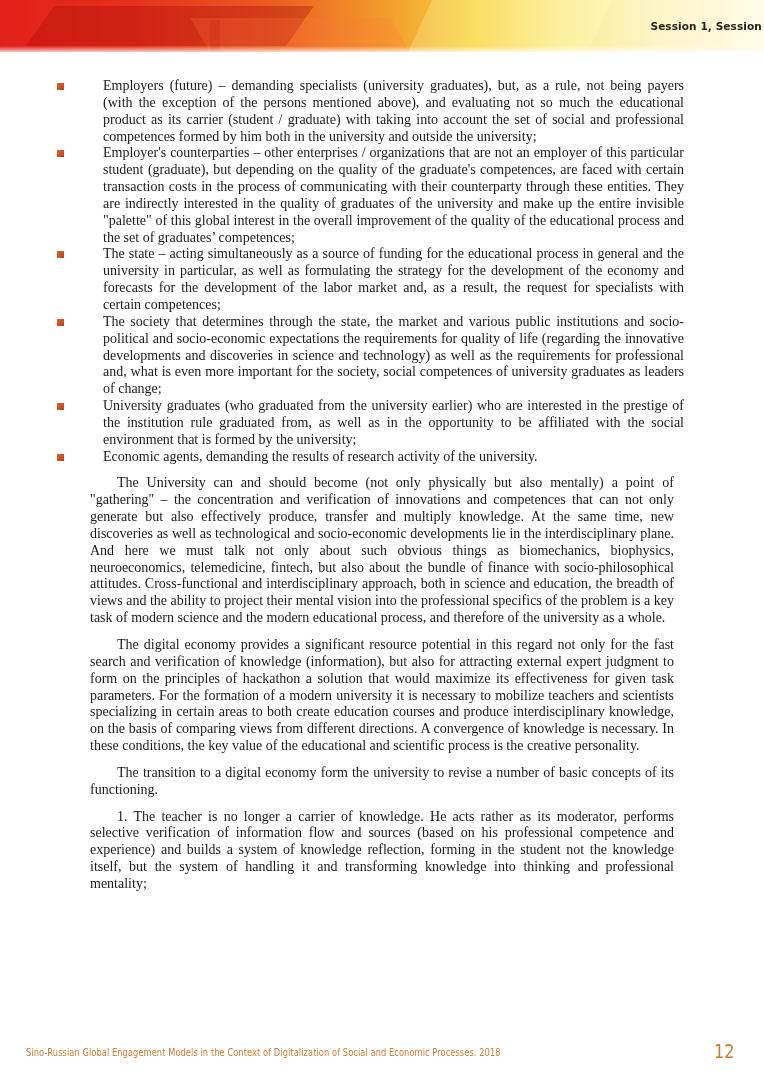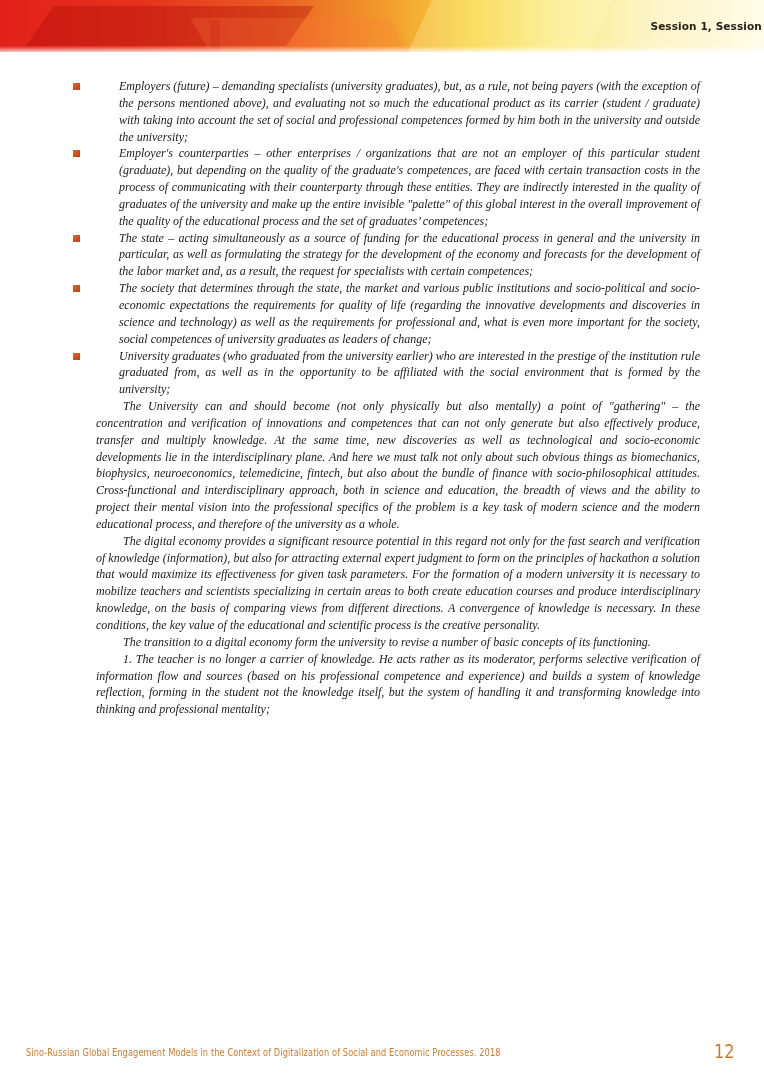--- a/index.html
+++ b/index.html
@@ -38,32 +38,31 @@
     background: linear-gradient(180deg, rgba(255,255,255,0) 0%, #ffffff 100%);
   }
   .header-title {
     position: absolute; left: 9px; width: 764px; top: 20px;
     text-align: right;
     font-family: "DejaVu Sans", "Liberation Sans", sans-serif;
     font-weight: bold; font-size: 10.5px; color: #2a2218;
     letter-spacing: 0.1px;
   }
   .content {
-    position: absolute; left: 96px; top: 78px; width: 604px;
-    font-size: 12px; line-height: 16.85px;
+    position: absolute; left: 80px; top: 78px; width: 604px;
+    font-size: 14px; line-height: 16.85px;
     text-align: justify;
-    font-style: italic;
   }
   ul.bullets { list-style: none; margin: 0; padding: 0; }
   ul.bullets li { position: relative; padding-left: 23px; }
   .bullet-icon {
     position: absolute; left: 27px; top: 5px; width: 7px; height: 7px;
     background: linear-gradient(135deg, #e0662a 0%, #b8401a 100%);
   }
-  p.para { margin: 0; text-indent: 27px; }
+  p.para { margin: 10px; text-indent: 27px; }
   .footer-text {
     position: absolute; left: 26px; top: 1047px;
     font-family: "DejaVu Sans", "Liberation Sans", sans-serif;
     font-size: 9.6px; color: #d07a2e; letter-spacing: 0.1px;
     transform: scaleX(0.86); transform-origin: left center;
     white-space: nowrap;
   }
   .page-number {
     position: absolute; left: 714px; top: 1040px;
     font-family: "DejaVu Sans", "Liberation Sans", sans-serif;
@@ -98,20 +97,24 @@
       <span>The state – acting simultaneously as a source of funding for the educational process in general and the university in particular, as well as formulating the strategy for the development of the economy and forecasts for the development of the labor market and, as a result, the request for specialists with certain competences;</span>
     </li>
     <li>
       <span class="bullet-icon" style="left:-23px"></span>
       <span>The society that determines through the state, the market and various public institutions and socio-political and socio-economic expectations the requirements for quality of life (regarding the innovative developments and discoveries in science and technology) as well as the requirements for professional and, what is even more important for the society, social competences of university graduates as leaders of change;</span>
     </li>
     <li>
       <span class="bullet-icon" style="left:-23px"></span>
       <span>University graduates (who graduated from the university earlier) who are interested in the prestige of the institution rule graduated from, as well as in the opportunity to be affiliated with the social environment that is formed by the university;</span>
     </li>
+    <li>
+      <span class="bullet-icon" style="left:-23px"></span>
+      <span>Economic agents, demanding the results of research activity of the university.</span>
+    </li>
   </ul>
   <p class="para">The University can and should become (not only physically but also mentally) a point of "gathering" – the concentration and verification of innovations and competences that can not only generate but also effectively produce, transfer and multiply knowledge. At the same time, new discoveries as well as technological and socio-economic developments lie in the interdisciplinary plane. And here we must talk not only about such obvious things as biomechanics, biophysics, neuroeconomics, telemedicine, fintech, but also about the bundle of finance with socio-philosophical attitudes. Cross-functional and interdisciplinary approach, both in science and education, the breadth of views and the ability to project their mental vision into the professional specifics of the problem is a key task of modern science and the modern educational process, and therefore of the university as a whole.</p>
   <p class="para">The digital economy provides a significant resource potential in this regard not only for the fast search and verification of knowledge (information), but also for attracting external expert judgment to form on the principles of hackathon a solution that would maximize its effectiveness for given task parameters. For the formation of a modern university it is necessary to mobilize teachers and scientists specializing in certain areas to both create education courses and produce interdisciplinary knowledge, on the basis of comparing views from different directions. A convergence of knowledge is necessary. In these conditions, the key value of the educational and scientific process is the creative personality.</p>
   <p class="para">The transition to a digital economy form the university to revise a number of basic concepts of its functioning.</p>
   <p class="para">1. The teacher is no longer a carrier of knowledge. He acts rather as its moderator, performs selective verification of information flow and sources (based on his professional competence and experience) and builds a system of knowledge reflection, forming in the student not the knowledge itself, but the system of handling it and transforming knowledge into thinking and professional mentality;</p>
 </div>
 
 <div class="footer-text">Sino-Russian Global Engagement Models in the Context of Digitalization of Social and Economic Processes. 2018</div>
 <div class="page-number">12</div>
 

